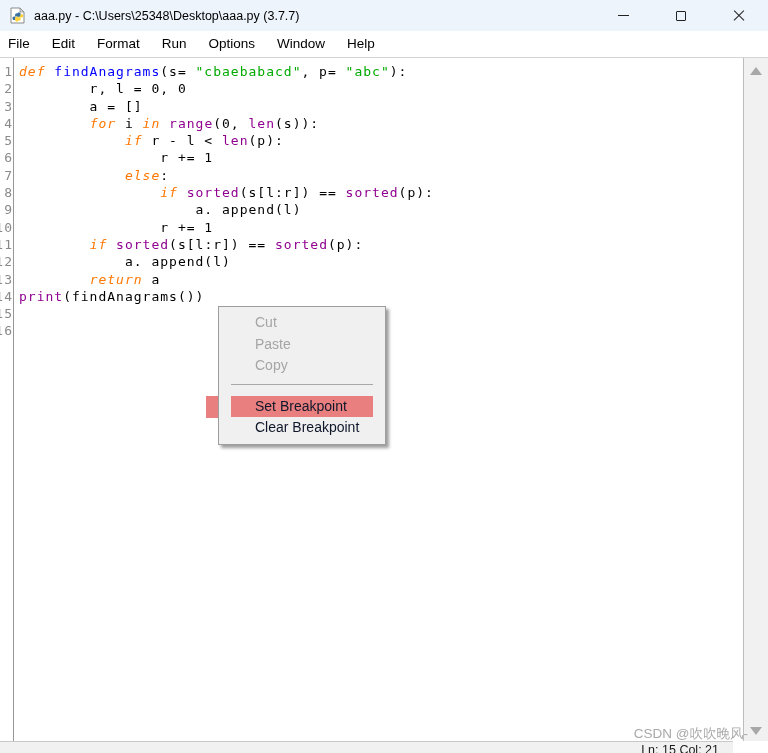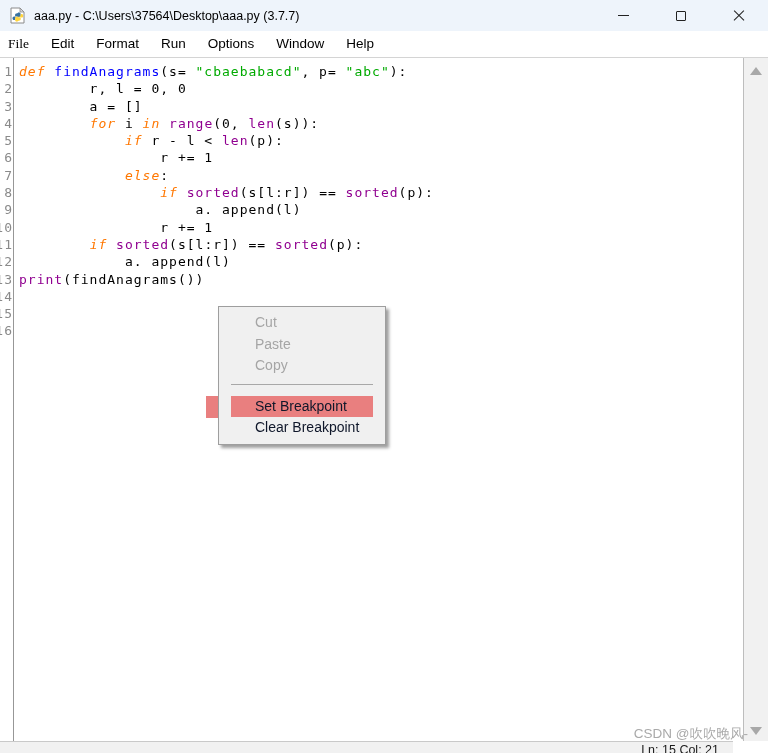--- a/index.html
+++ b/index.html
@@ -15,21 +15,21 @@
   .glyph-min { width:11px; height:1px; background:#222; }
   .glyph-max { width:10px; height:10px; border:1.2px solid #222; border-radius:1px; }
   .glyph-close { position:relative; width:12px; height:12px; }
   .glyph-close::before,.glyph-close::after { content:""; position:absolute; left:-1px; top:5px; width:14px; height:1.2px; background:#222; }
   .glyph-close::before { transform:rotate(45deg); }
   .glyph-close::after { transform:rotate(-45deg); }
 
   
   .menubar { position:absolute; left:0; top:31px; width:768px; height:26px; background:#fff; display:flex; align-items:center; }
   .menubar .mitem { padding:0 11px; font-size:13.5px; color:#000; line-height:26px; }
-  .menubar .mitem:first-child { padding-left:8px;font-family:Liberation Serif, serif; }
+  .menubar .mitem:first-child { padding-left:8px; }
 
   
   .editor { position:absolute; left:0; top:57px; width:768px; height:684px; background:#fff; border-top:1px solid #d4d4d4; }
   .gutter { position:absolute; left:0; top:0; width:14px; height:100%; overflow:hidden; border-right:1px solid #979797; }
   .gutter .ln { display:block; width:32px; margin-left:-19px; text-align:right;
     font-family:"DejaVu Sans Mono", monospace; font-size:13px; line-height:17.3px; letter-spacing:1px; color:var(--linenum); }
   .gutter-inner { padding-top:5px; }
   .code { position:absolute; left:19px; top:0; right:26px; bottom:0; padding-top:5px; overflow:hidden; }
   .code-line { white-space:pre; font-family:"DejaVu Sans Mono", monospace; font-size:13px; line-height:17.3px; letter-spacing:1px; color:#000; min-height:17.3px; }
   .tok-kw  { color:var(--kw);font-style:italic; }
@@ -66,21 +66,21 @@
 
 <div class="window">
 
   <div class="titlebar">
     <svg class="app-icon" viewBox="0 0 17 17">
       <path d="M2 1 h9 l4 4 v11 h-13 z" fill="#ffffff" stroke="#8a8a8a" stroke-width="1"></path>
       <path d="M11 1 l4 4 h-4 z" fill="#d8d8d8" stroke="#8a8a8a" stroke-width="0.8"></path>
       <path d="M8.3 6.2 c-1.6 0 -2.2 .8 -2.2 1.7 v1 h2.4 v.5 h-3.4 c-1 0 -1.6 .7 -1.6 1.9 0 1.1 .5 1.8 1.5 1.8 h1 v-1.2 c0-.9 .7-1.6 1.7-1.6 h2.6 c.8 0 1.3-.6 1.3-1.4 v-2 c0-.9-.8-1.7-1.8-1.7 z" fill="#3771a2"></path>
       <path d="M9.6 14.8 c1.6 0 2.1-.8 2.1-1.7 v-1 h-2.4 v-.5 h3.4 c1 0 1.5-.7 1.5-1.9 0-1.1-.5-1.8-1.5-1.8 h-1 v1.2 c0 .9-.7 1.6-1.6 1.6 h-2.6 c-.8 0-1.4.6-1.4 1.4 v2 c0 .9 .9 1.7 1.9 1.7 z" fill="#ffd43b" transform="translate(0,-1)"></path>
     </svg>
-    <span class="title-text">aaa.py - C:\Users\37564\Desktop\aaa.py (3.7.7)</span>
+    <span class="title-text">aaa.py - C:\Users\25348\Desktop\aaa.py (3.7.7)</span>
     <div class="win-controls">
       <div class="win-btn">
           <span class="glyph-min"></span>
         </div>
       <div class="win-btn">
           <span class="glyph-max"></span>
         </div>
       <div class="win-btn">
           <span class="glyph-close"></span>
         </div>
@@ -124,20 +124,21 @@
         <div class="code-line"><span class="tok-p">        a = []</span></div>
         <div class="code-line"><span class="tok-p">        </span><span class="tok-kw">for</span><span class="tok-p"> i </span><span class="tok-kw">in</span><span class="tok-p"> </span><span class="tok-bi">range</span><span class="tok-p">(0, </span><span class="tok-bi">len</span><span class="tok-p">(s)):</span></div>
         <div class="code-line"><span class="tok-p">            </span><span class="tok-kw">if</span><span class="tok-p"> r - l &lt; </span><span class="tok-bi">len</span><span class="tok-p">(p):</span></div>
         <div class="code-line"><span class="tok-p">                r += 1</span></div>
         <div class="code-line"><span class="tok-p">            </span><span class="tok-kw">else</span><span class="tok-p">:</span></div>
         <div class="code-line"><span class="tok-p">                </span><span class="tok-kw">if</span><span class="tok-p"> </span><span class="tok-bi">sorted</span><span class="tok-p">(s[l:r]) == </span><span class="tok-bi">sorted</span><span class="tok-p">(p):</span></div>
         <div class="code-line"><span class="tok-p">                    a. append(l)</span></div>
         <div class="code-line"><span class="tok-p">                r += 1</span></div>
         <div class="code-line"><span class="tok-p">        </span><span class="tok-kw">if</span><span class="tok-p"> </span><span class="tok-bi">sorted</span><span class="tok-p">(s[l:r]) == </span><span class="tok-bi">sorted</span><span class="tok-p">(p):</span></div>
         <div class="code-line"><span class="tok-p">            a. append(l)</span></div>
+        <div class="code-line"><span class="tok-p">        </span><span class="tok-kw">return</span><span class="tok-p"> a</span></div>
         <div class="code-line"><span class="tok-bi">print</span><span class="tok-p">(findAnagrams())</span></div>
         <div class="code-line"></div>
       </div>
     <div class="vscroll">
       <div class="arrow-up"></div>
       <div class="arrow-down"></div>
     </div>
   </div>
 
   <div class="band-ext"></div>

